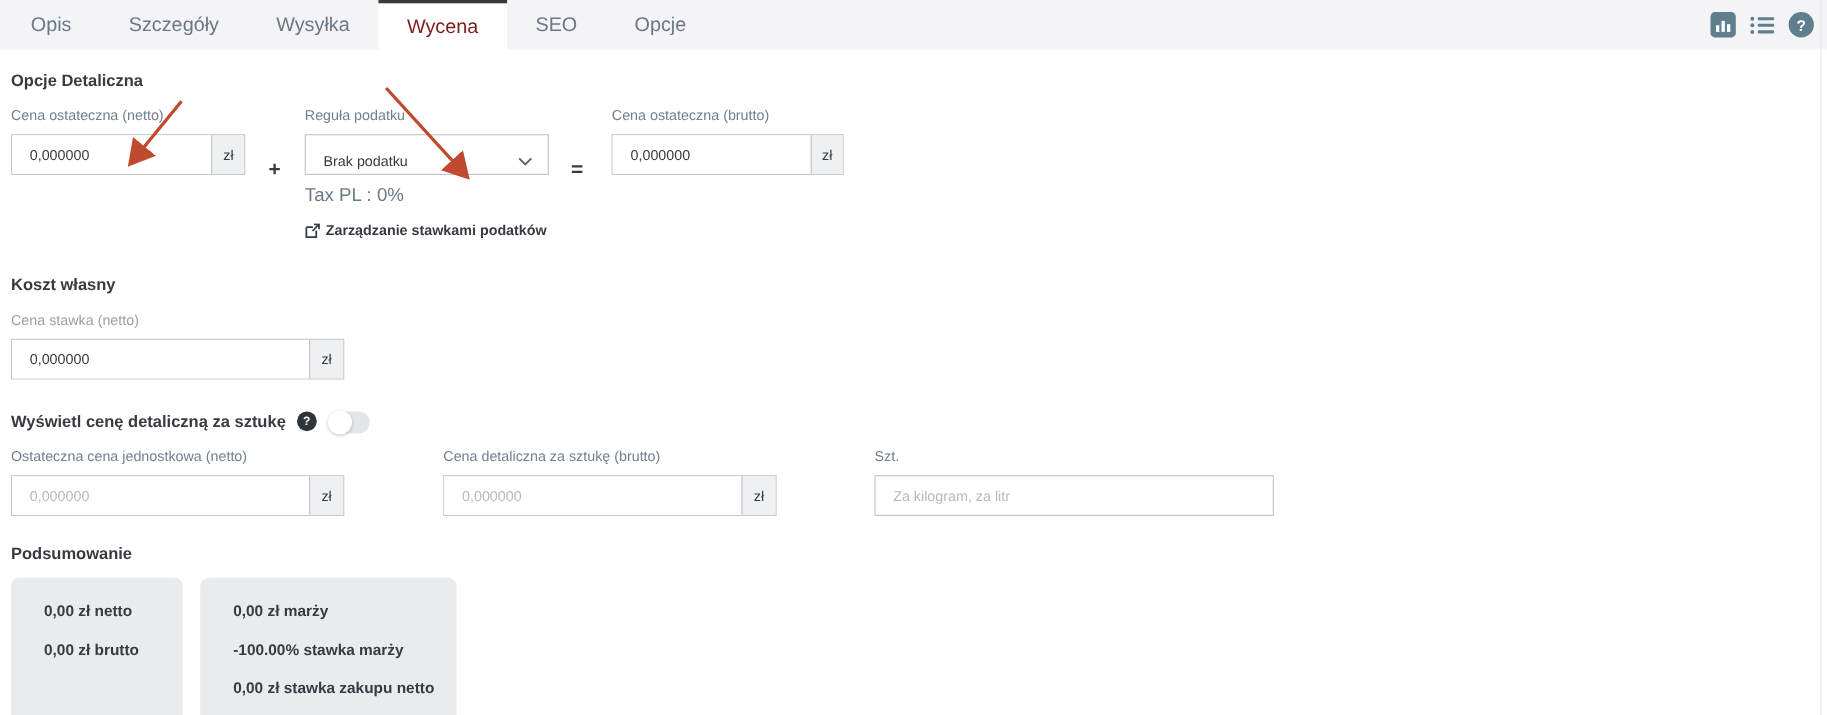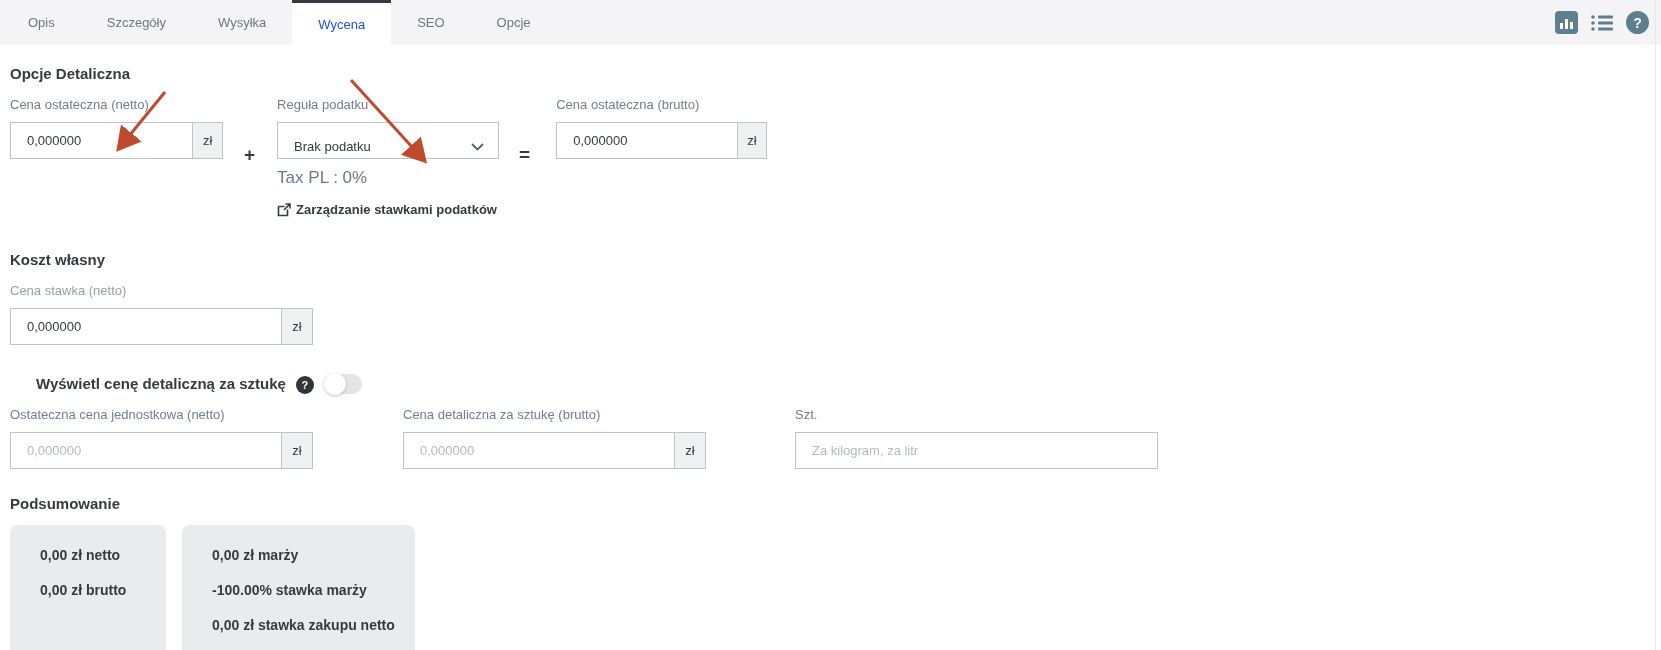--- a/index.html
+++ b/index.html
@@ -10,24 +10,24 @@
   }
   .right-edge { position:absolute; top:0; right:5px; width:1px; height:100%; background:#e8e8ea; }
 
   
   .tabbar {
     height:45px; background:#f4f4f6; display:flex; align-items:stretch;
     padding-left:2px; position:relative;
   }
   .tab {
     display:flex; align-items:center; padding:0 26px; color:#6a7886;
-    font-size:13px; cursor:pointer; position:relative;justify-content:center;
+    font-size:18px; cursor:pointer; position:relative;justify-content:center;
   }
   .tab.active {
-    background:#ffffff; color:#1d4ed8; border-top:3px solid #363a41;
+    background:#ffffff; color:#7f1d1d; border-top:3px solid #363a41;
     padding-top:0;
   }
   .tabbar-icons { margin-left:auto; display:flex; align-items:center; gap:13px; padding-right:12px; }
   .icon-sq {
     width:23px; height:23px; background:#5f7f8e; border-radius:4px;
     display:flex; align-items:flex-end; justify-content:center; gap:2px; padding-bottom:5px; cursor:pointer;
   }
   .icon-sq i { display:block; width:3px; background:#fff; }
   .icon-list { cursor:pointer; display:block; }
   .icon-help {
@@ -67,21 +67,21 @@
     width:222px; height:37px; border:1px solid #bfc4c9; background:#fff;
     display:flex; align-items:center; padding:12px 14px 0 16px; cursor:pointer; justify-content:space-between;
   }
   .tax-info { font-size:17px; color:#6b7a87; margin-top:9px; }
   .tax-link {
     display:inline-flex; align-items:center; gap:5px; margin-top:14px;
     font-size:13px; font-weight:bold; color:#363a41; cursor:pointer; text-decoration:none;
   }
 
   .t2 { margin-top:30px; }
-  .unit-head { display:flex; align-items:flex-end; gap:10px; margin-top:29px;margin-left:26px; }
+  .unit-head { display:flex; align-items:flex-start; gap:10px; margin-top:29px; }
   .qmark {
     width:18px; height:18px; border-radius:50%; background:#30353b; color:#fff;
     font-size:11px; font-weight:bold; display:flex; align-items:center; justify-content:center; cursor:pointer;
   }
   .toggle { width:38px; height:20px; border-radius:10px; background:#e3e5e7; position:relative; cursor:pointer; }
   .toggle .knob {
     position:absolute; left:0px; top:-1px; width:22px; height:22px; border-radius:50%;
     background:#fff; box-shadow:0 1px 3px rgba(0,0,0,.25);
   }
 

